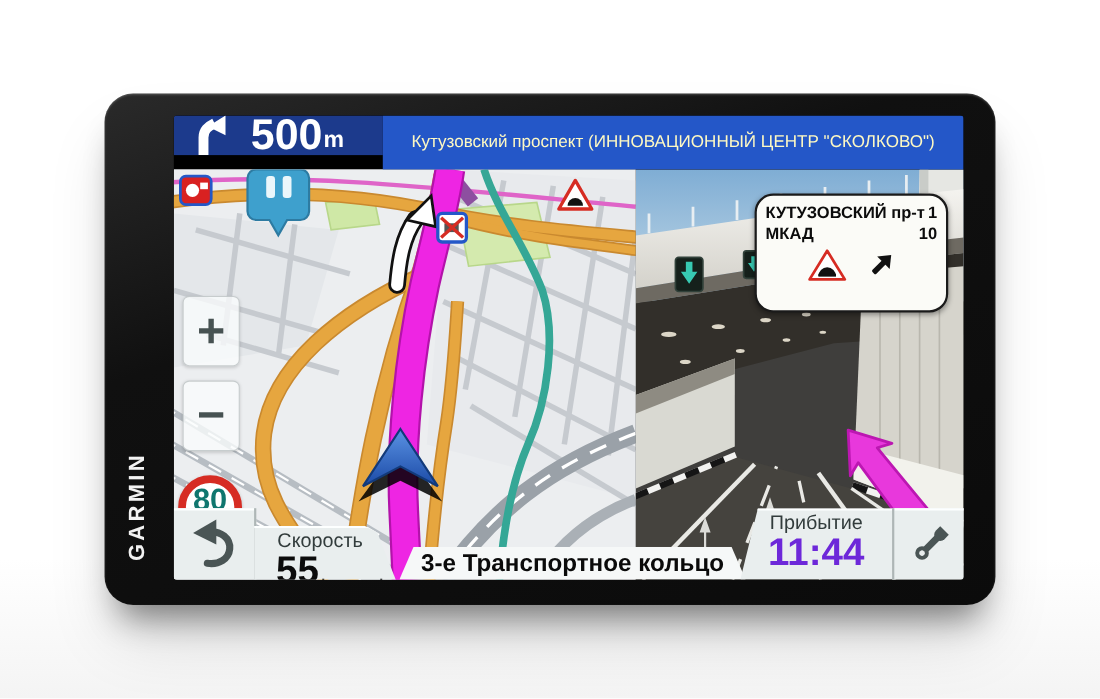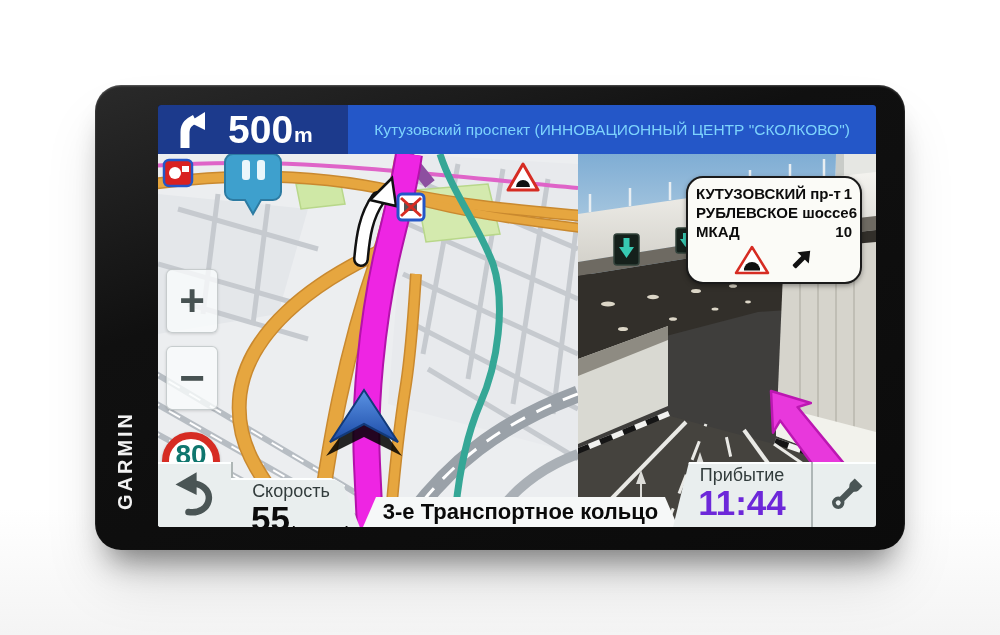--- a/index.html
+++ b/index.html
@@ -10,26 +10,26 @@
   .device{position:absolute;left:95px;top:85px;width:810px;height:465px;
     background:linear-gradient(160deg,#2a2a2a 0%,#101010 35%,#0b0b0b 100%);
     border-radius:26px;box-shadow:0 24px 30px -14px rgba(0,0,0,.45),0 36px 60px -10px rgba(0,0,0,.15), inset 0 1px 2px rgba(255,255,255,.25);}
   .brand{position:absolute;left:8px;top:300px;width:46px;height:150px;display:flex;align-items:center;justify-content:center;}
   .brand span{transform:rotate(-90deg);color:#f2f2f2;font-weight:700;font-size:20px;letter-spacing:3px;white-space:nowrap;}
 
   .screen{position:absolute;left:63px;top:20px;width:718px;height:422px;background:#000;overflow:hidden;border-radius:3px;}
 
   
   .navbar{position:absolute;left:0;top:0;width:718px;height:49px;display:flex;}
-  .nav-left{width:190px;height:49px;background:#1c3a8c;display:flex;align-items:center;}
+  .nav-left{width:190px;height:36px;background:#1c3a8c;display:flex;align-items:center;}
   .nav-right{flex:1;height:49px;background:#2457c8;display:flex;align-items:center;justify-content:center;}
   .dist{display:flex;align-items:flex-end;color:#fff;margin-left:14px;}
   .dist .val{font-size:39px;font-weight:700;line-height:40px;}
   .dist .unit{font-size:21px;font-weight:700;line-height:30px;margin-left:1px;}
-  .next-street{color:#7dd3fc;font-size:15.5px;font-weight:400;white-space:nowrap;}
+  .next-street{color:#fef9c3;font-size:15.5px;font-weight:400;white-space:nowrap;}
 
   
   .map-pane{position:absolute;left:0;top:49px;width:420px;height:373px;background:#eceef0;}
   .jv-pane{position:absolute;left:420px;top:49px;width:298px;height:373px;background:#3f3e3c;}
 
   
   .zoom-btn{position:absolute;width:50px;height:62px;background:rgba(250,252,252,.78);
     border:1px solid rgba(160,168,170,.55);border-radius:6px;display:flex;align-items:center;justify-content:center;
     color:#47525​2;color:#475252;font-size:44px;font-weight:700;line-height:44px;box-shadow:0 1px 3px rgba(0,0,0,.15);}
   #zoomin{left:8px;top:115px;} #zoomout{left:8px;top:192px;}
@@ -281,24 +281,20 @@
           </g>
         </svg>
       </div>
 
       <div class="signbox">
         <div class="signrow">
             <span>КУТУЗОВСКИЙ пр-т</span>
             <span>1</span>
           </div>
         <div class="signrow">
-            <span>РУБЛЕВСКОЕ шоссе</span>
-            <span>6</span>
-          </div>
-        <div class="signrow">
             <span>МКАД</span>
             <span>10</span>
           </div>
         <div class="signicons">
           <svg width="36" height="32" viewBox="0 0 36 32">
             <polygon points="18,3 34,29 2,29" fill="#fff" stroke="#d62c23" stroke-width="2.5" stroke-linejoin="round"></polygon>
             <path d="M10,26 a8,8 0 0 1 16,0 z" fill="#111"></path>
             <rect x="10" y="24" width="16" height="2.5" fill="#111"></rect>
           </svg>
           <svg width="26" height="26" viewBox="0 0 26 26">

